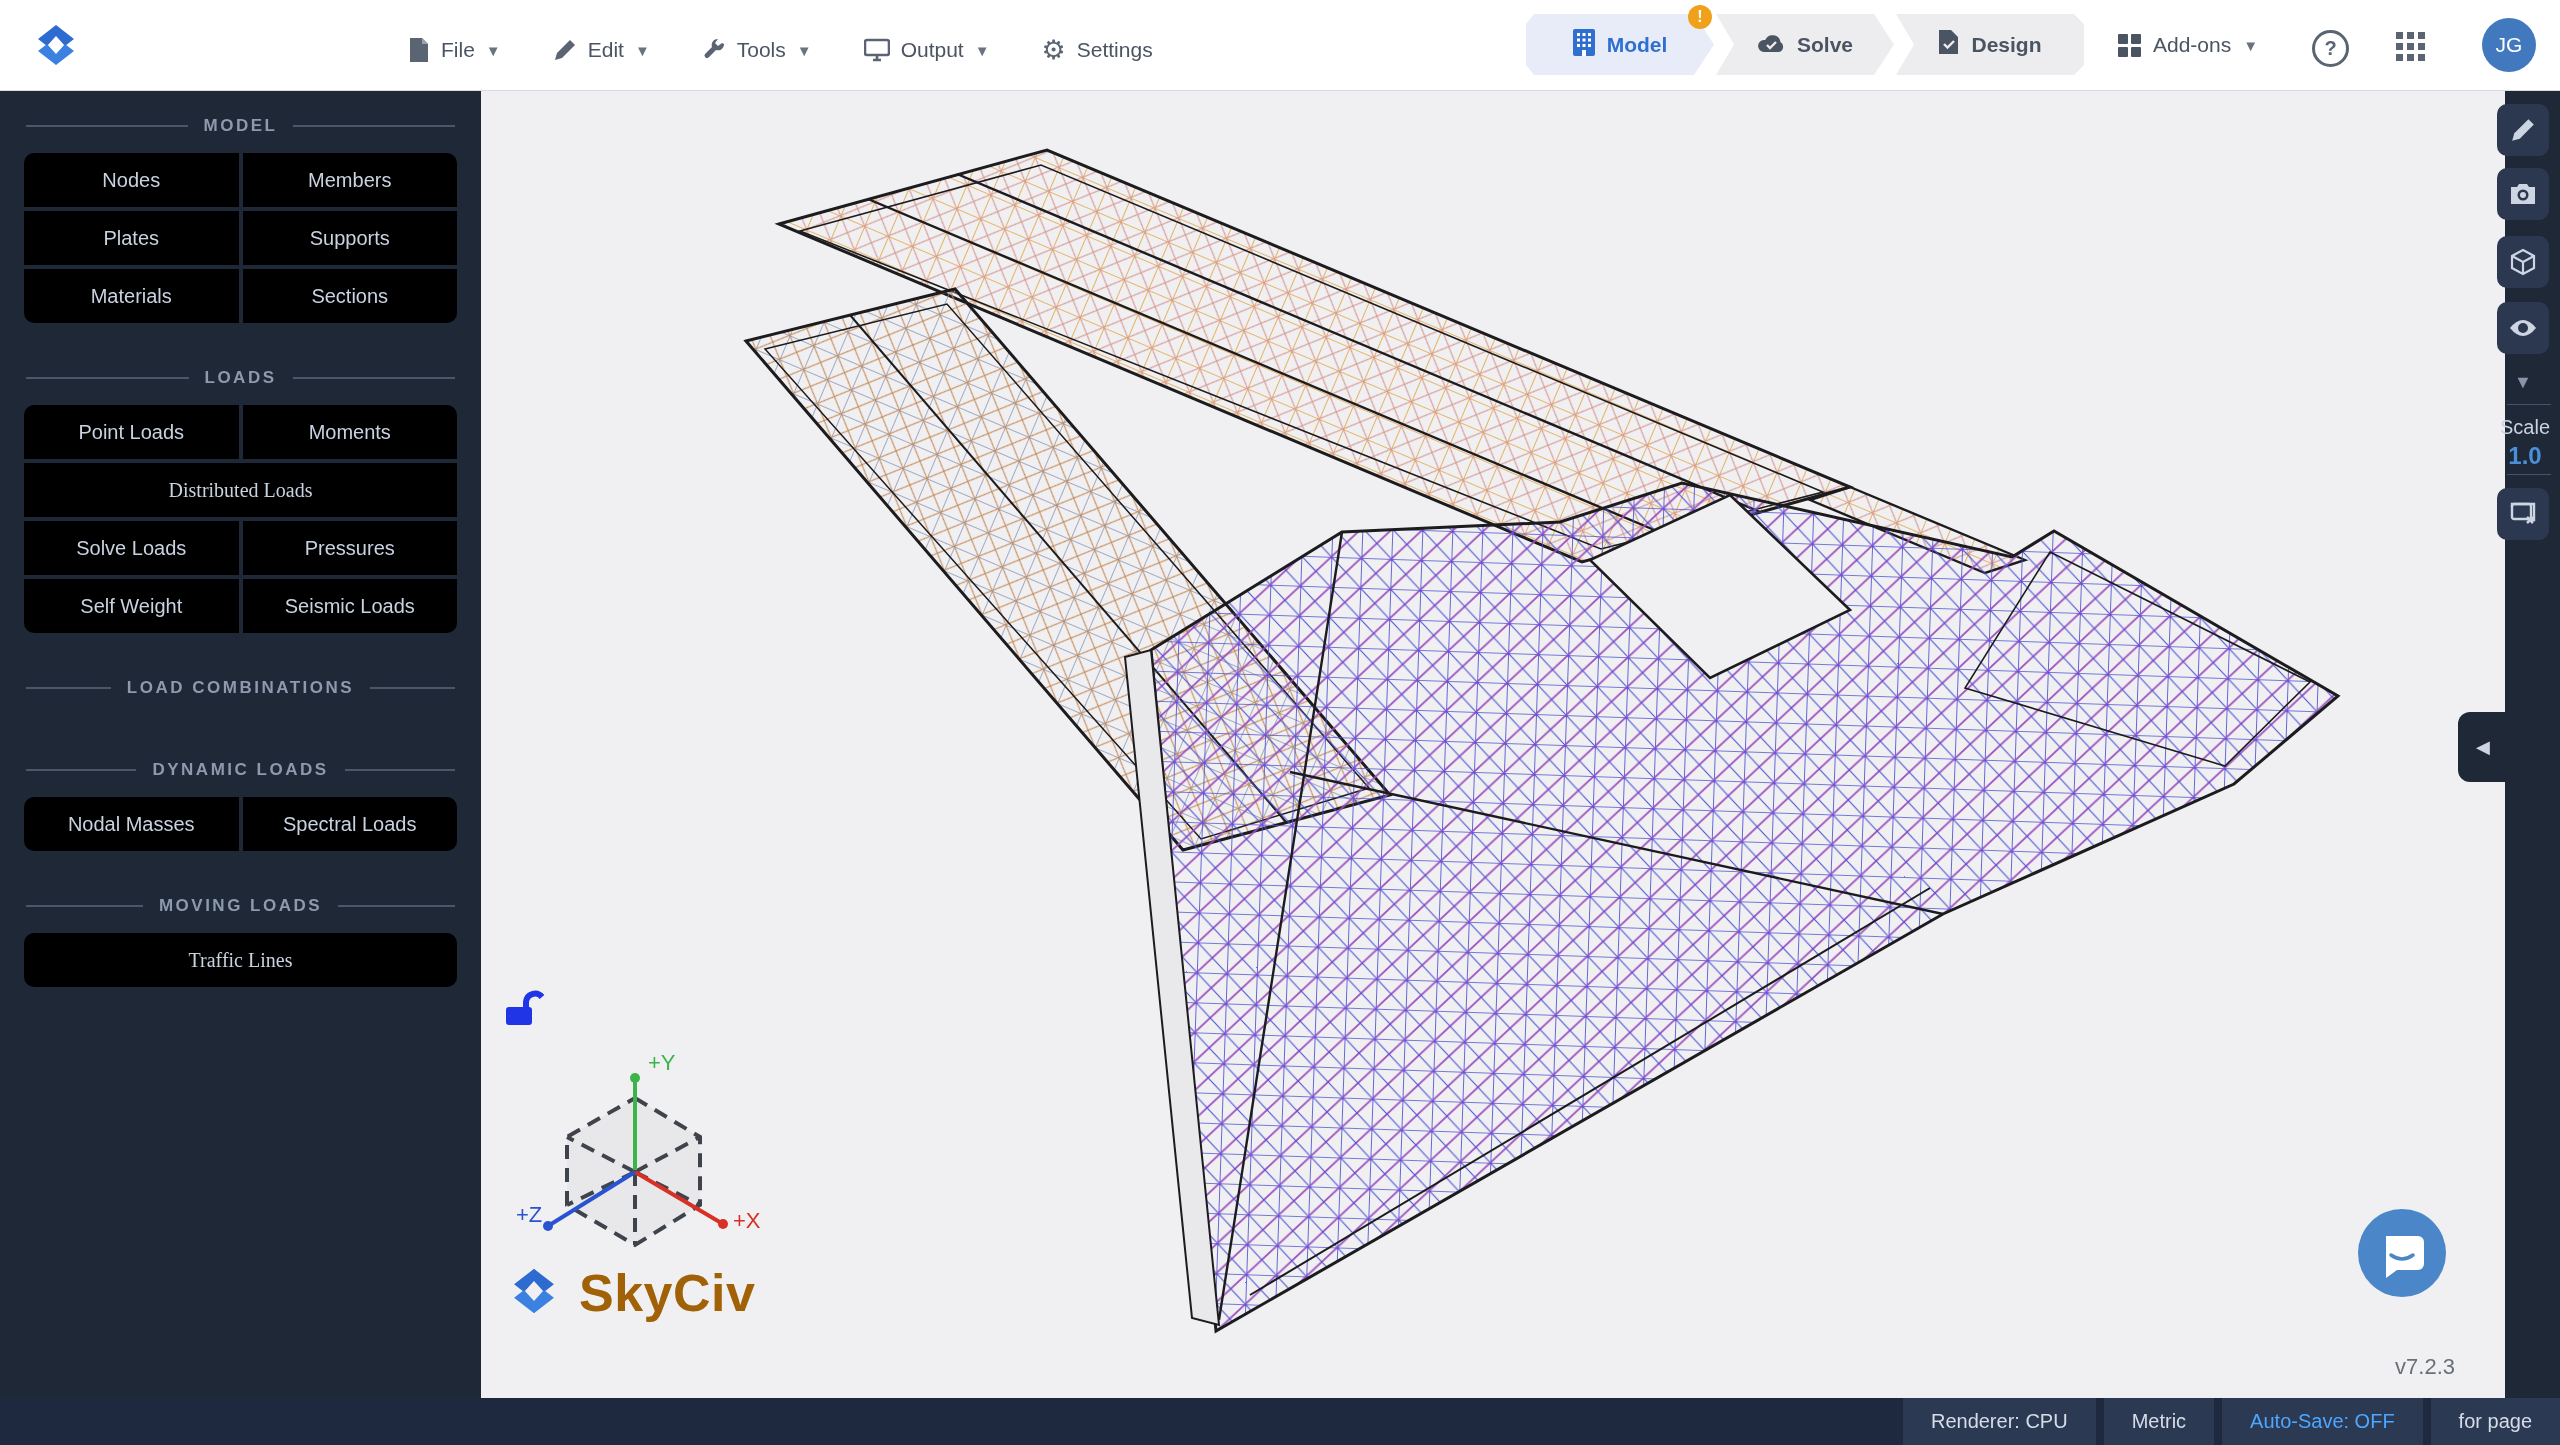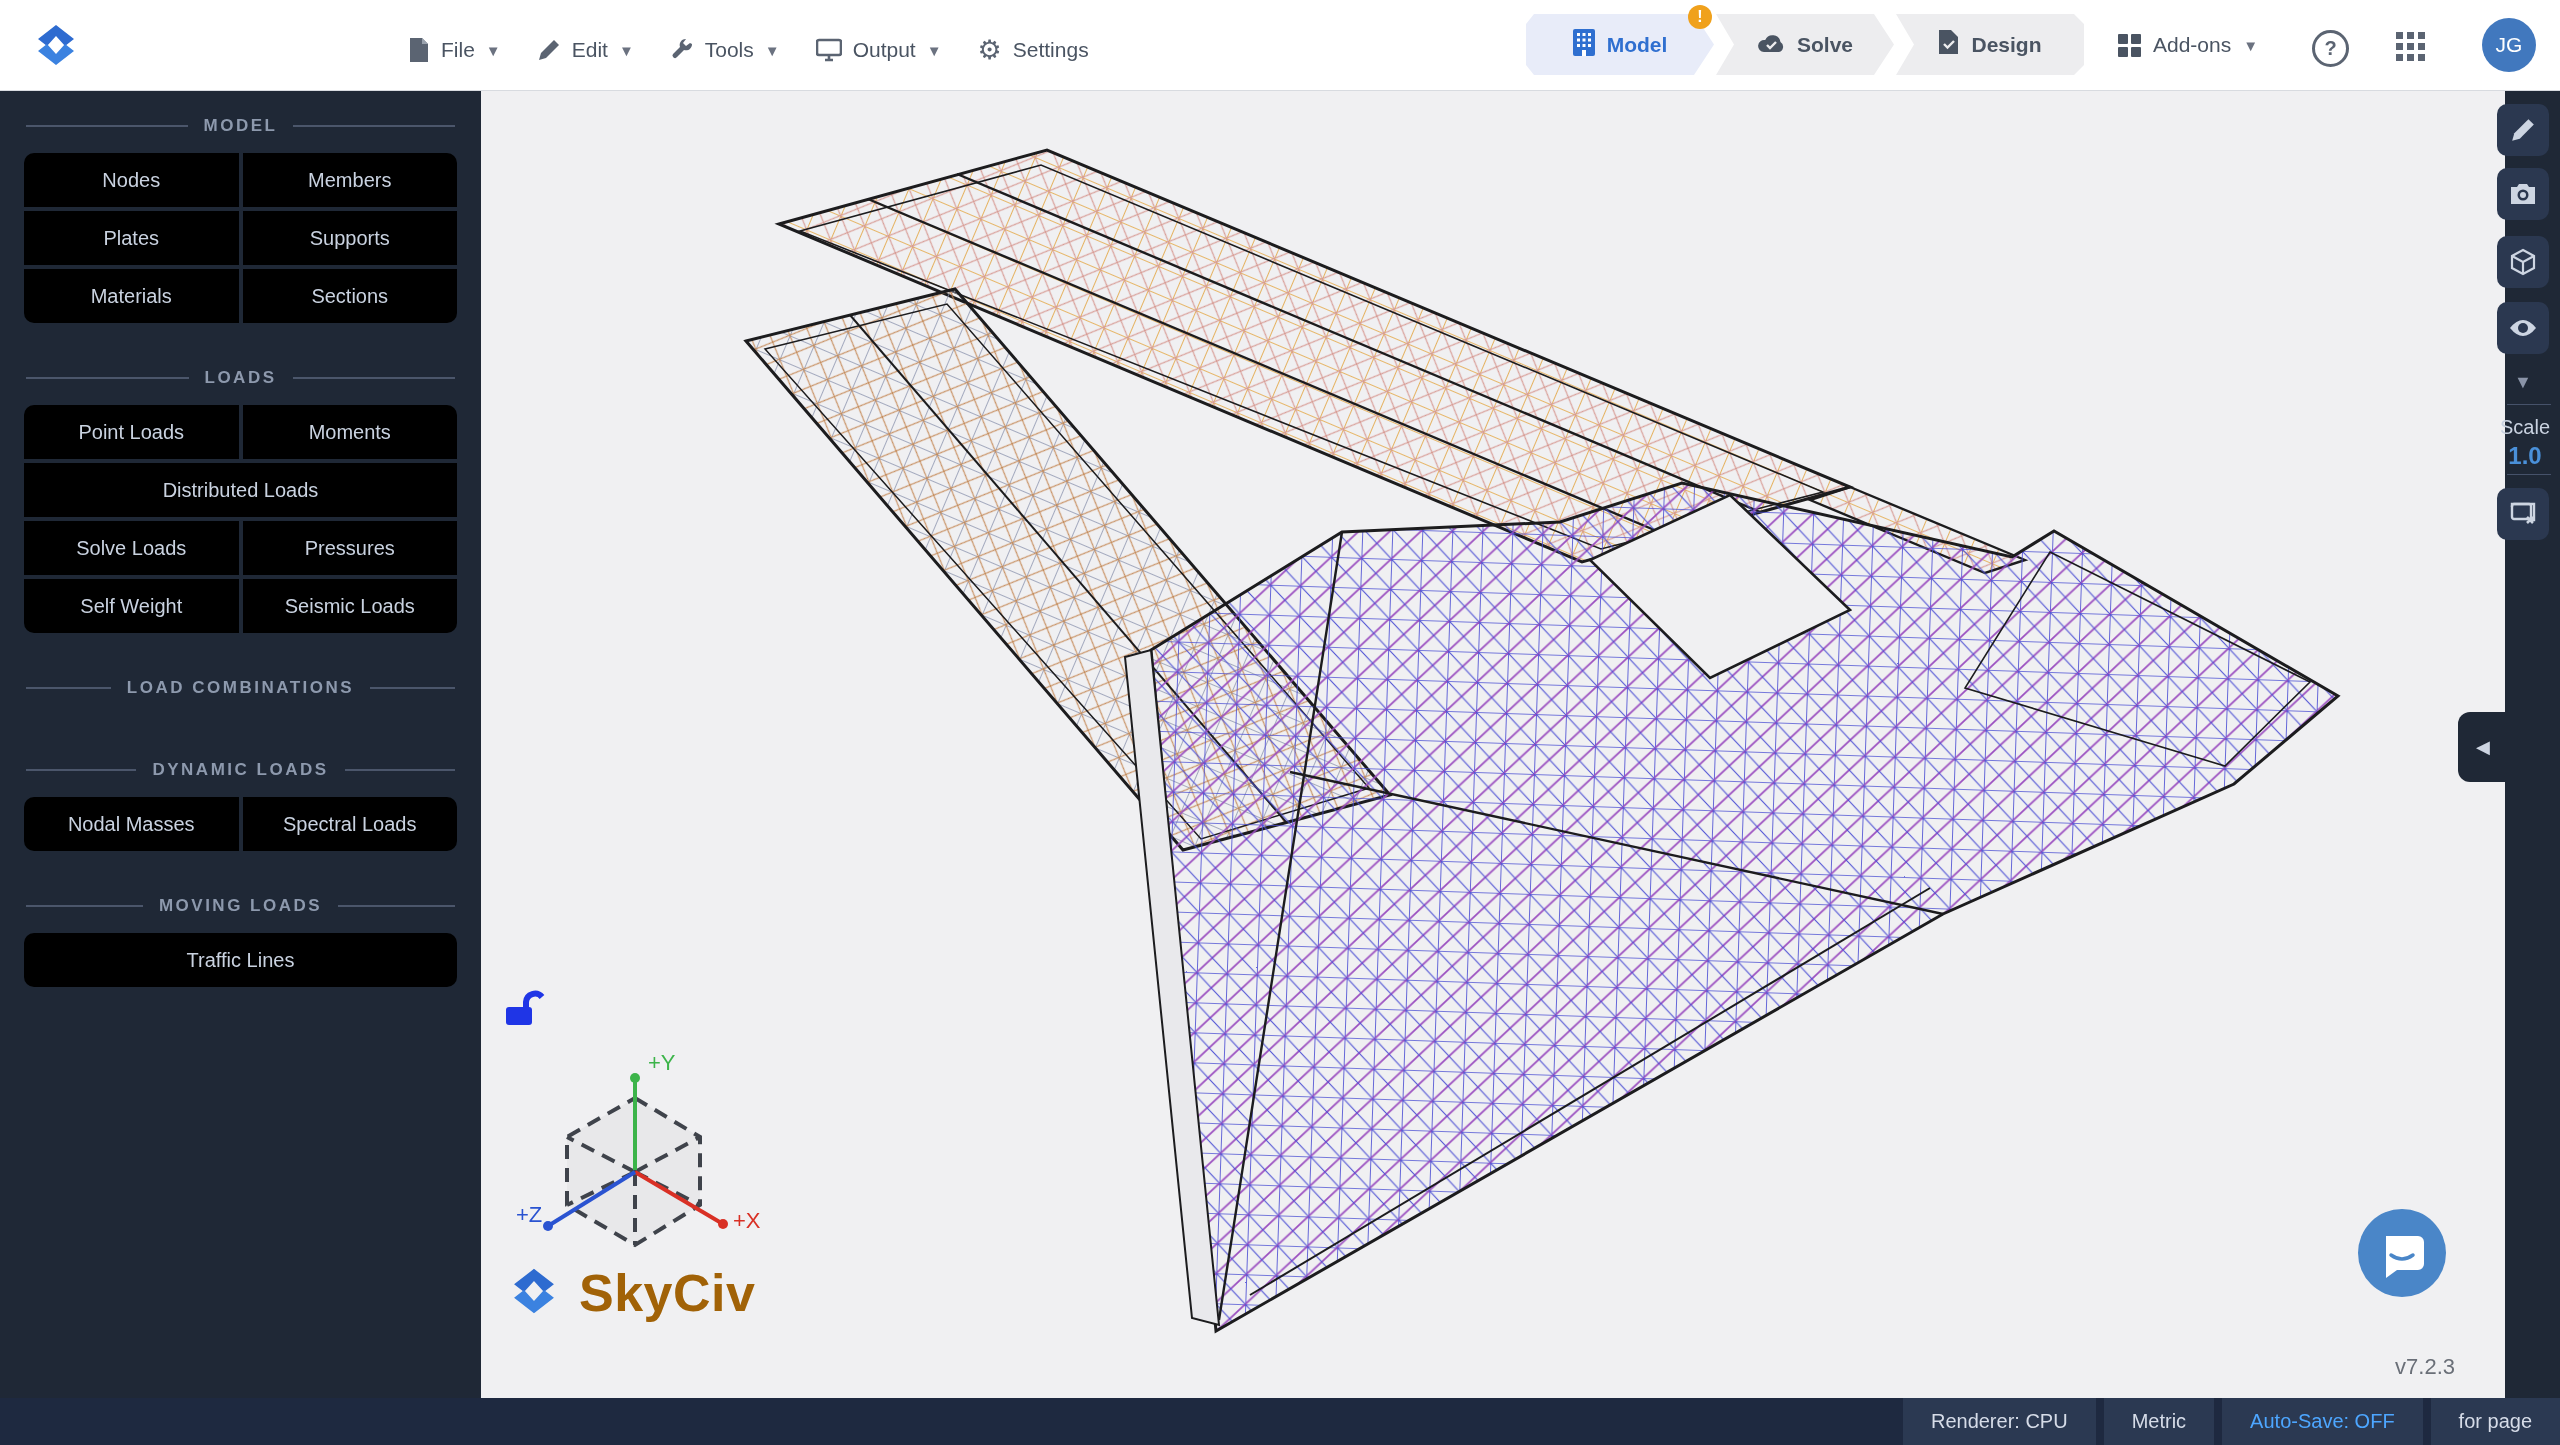--- a/index.html
+++ b/index.html
@@ -3,21 +3,21 @@
 <meta charset="utf-8">
 <style>
   html,body{margin:0;padding:0;background:#dfe1e5;}
   #app{position:relative;width:2560px;height:1445px;overflow:hidden;
        font-family:"Liberation Sans",sans-serif;background:#f0f0f2;
        -webkit-font-smoothing:antialiased;}
   
   #nav{position:absolute;left:0;top:0;width:2560px;height:90px;background:#ffffff;
        border-bottom:1px solid #d8dbe0;z-index:30;}
   .logo-box{position:absolute;left:28px;top:17px;width:56px;height:56px;}
-  #menus{position:absolute;left:408px;top:0;height:100px;display:flex;align-items:center;gap:36px;}
+  #menus{position:absolute;left:408px;top:0;height:100px;display:flex;align-items:center;gap:52px;}
   .menu-item{display:flex;align-items:center;gap:11px;color:#4a5462;font-size:21px;cursor:pointer;}
   .menu-item svg{display:block;}
   .chev{font-size:15px;color:#6b7280;}
   .gear-glyph{font-size:27px;line-height:1;color:#5b6472;}
   
   .tab{position:absolute;top:14px;height:61px;display:flex;align-items:center;justify-content:center;
        gap:12px;font-size:21px;font-weight:bold;}
   #tab-model{left:1526px;width:188px;background:#e8ecf9;color:#2f6fd0;
      clip-path:polygon(8px 0,calc(100% - 20px) 0,100% 50%,calc(100% - 20px) 100%,8px 100%,0 calc(100% - 10px),0 10px);}
   #tab-solve{left:1716px;width:178px;background:#ededef;color:#4a5462;
@@ -42,21 +42,21 @@
   
   #sidebar{position:absolute;left:0;top:90px;width:481px;height:1308px;background:#1f2836;
      padding-top:26px;box-sizing:border-box;z-index:20;}
   .sec-head{display:flex;align-items:center;gap:16px;margin:0 26px 17px 26px;color:#8d99ad;
      font-size:17px;font-weight:bold;letter-spacing:2.5px;white-space:nowrap;}
   .sec-head .line{flex:1;height:2px;background:#4b566b;}
   .btn-grid{display:grid;grid-template-columns:1fr 1fr;gap:4px;margin:0 24px;border-radius:10px;
      overflow:hidden;}
   .sbtn{height:54px;background:#000000;color:#c9d2e0;font-size:20px;display:flex;align-items:center;
      justify-content:center;cursor:pointer;}
-  .sbtn.wide{grid-column:span 2;}
+  .sbtn.wide{grid-column:span 2;font-family:Liberation Serif, serif;}
   .sec-gap{height:45px;}
   
   #rightbar{position:absolute;left:2505px;top:90px;width:55px;height:1308px;background:#1f2836;z-index:20;}
   .rtool{position:absolute;left:-8px;width:52px;height:52px;background:#2b3850;border-radius:10px;
      display:flex;align-items:center;justify-content:center;}
   .rline{position:absolute;left:2px;width:44px;height:1px;background:#46526a;}
   #scale-lbl{position:absolute;left:-12px;width:64px;text-align:center;color:#c9d2e0;font-size:20px;}
   #scale-val{position:absolute;left:-12px;width:64px;text-align:center;color:#4a90d9;font-size:24px;font-weight:bold;}
   #collapse-handle{position:absolute;left:2458px;top:712px;width:50px;height:70px;background:#1f2836;
      border-radius:12px 0 0 12px;display:flex;align-items:center;justify-content:center;color:#cdd5e2;

